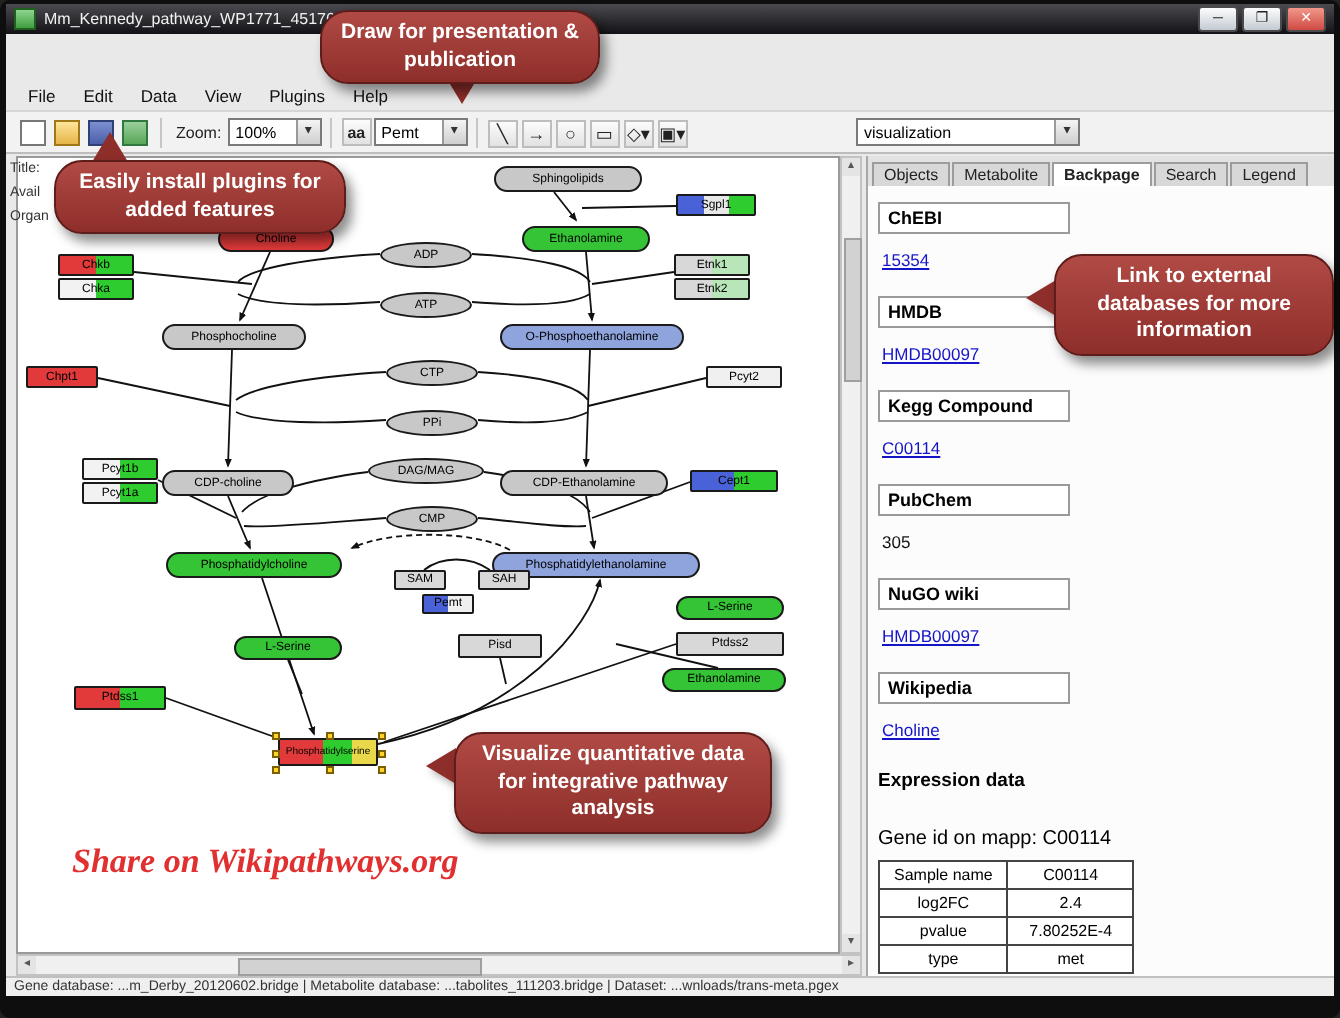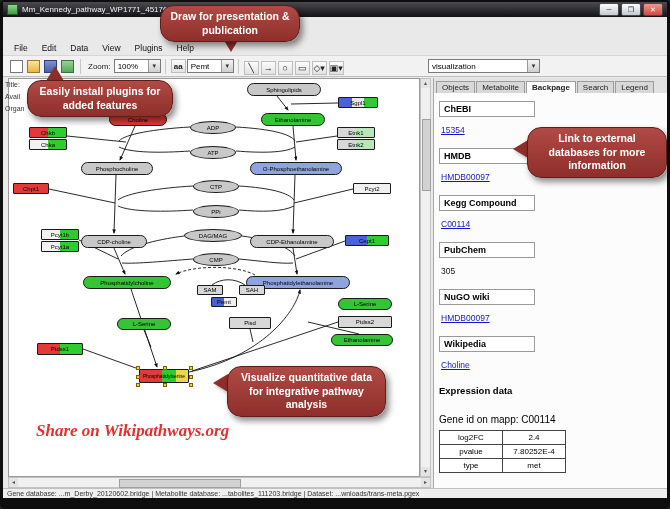--- a/index.html
+++ b/index.html
@@ -243,20 +243,24 @@
             <span class="tab">Search</span>
             <span class="tab">Legend</span>
           </div>
         <div id="panel-body">
           <div id="bp-sections"><div class="bp-header">ChEBI</div><a class="bp-value bp-link">15354</a><div class="bp-header">HMDB</div><a class="bp-value bp-link">HMDB00097</a><div class="bp-header">Kegg Compound</div><a class="bp-value bp-link">C00114</a><div class="bp-header">PubChem</div><span class="bp-value">305</span><div class="bp-header">NuGO wiki</div><a class="bp-value bp-link">HMDB00097</a><div class="bp-header">Wikipedia</div><a class="bp-value bp-link">Choline</a></div>
           <div class="bp-exp-title">Expression data</div>
           <div class="bp-mapp">Gene id on mapp: C00114</div>
           <table class="exp">
               <tbody id="exp-tbody">
                 <tr>
+                  <td>Sample name</td>
+                  <td>C00114</td>
+                </tr>
+                <tr>
                   <td>log2FC</td>
                   <td>2.4</td>
                 </tr>
                 <tr>
                   <td>pvalue</td>
                   <td>7.80252E-4</td>
                 </tr>
                 <tr>
                   <td>type</td>
                   <td>met</td>

